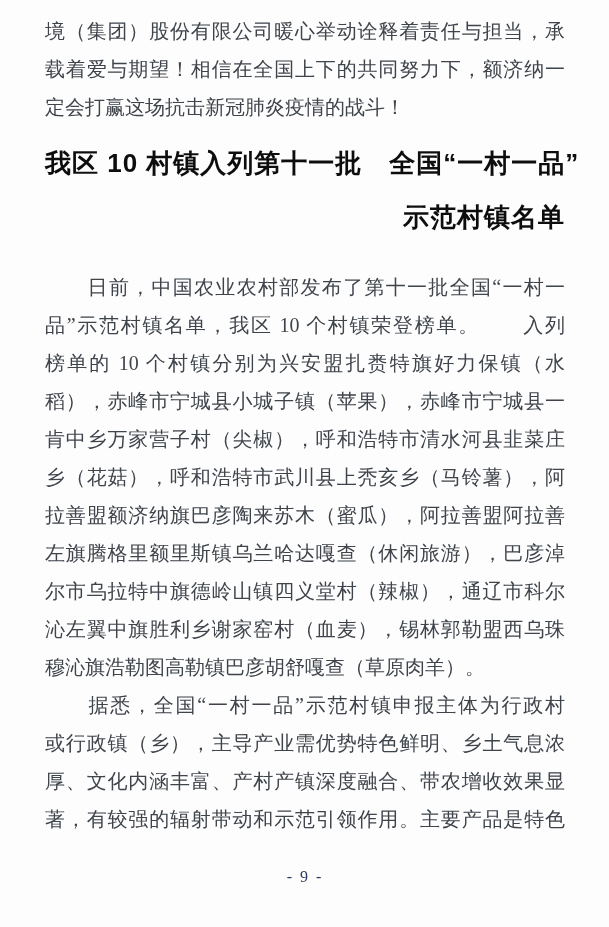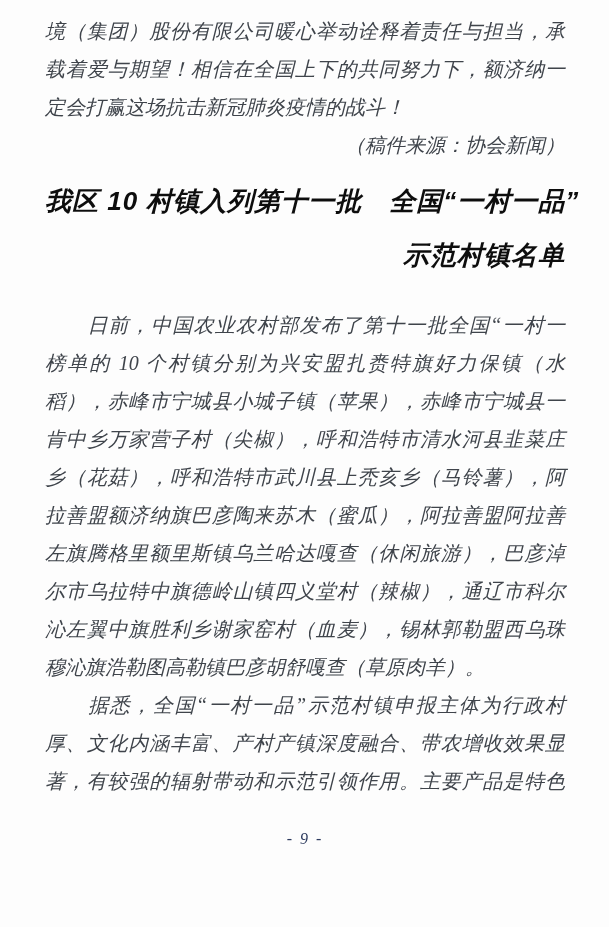--- a/index.html
+++ b/index.html
@@ -7,21 +7,20 @@
     width: 609px; height: 927px;
     background: #fdfdfd;
     font-family: "Liberation Serif", "DejaVu Serif", serif;
     overflow: hidden;
   }
   .page {
     box-sizing: border-box;
     width: 609px; height: 927px;
     padding: 12px 44px 0 45px;
     background: #fdfdfd;
-    font-style: italic;
   }
   .bodytext { font-size: 20px; line-height: 38px; color: #3f444b; }
   .line {
     text-align: justify;
     text-align-last: justify;
     text-justify: distribute;
   }
   .line.flush { text-align: right; text-align-last: left; }
   .line.right { text-align: right; text-align-last: right; }
   .title-block {
@@ -46,42 +45,43 @@
 </style>
 </head>
 <body>
 
 <div class="page">
 
   <div class="bodytext">
     <div class="line">境（集团）股份有限公司暖心举动诠释着责任与担当，承</div>
     <div class="line">载着爱与期望！相信在全国上下的共同努力下，额济纳一</div>
     <div class="line flush">定会打赢这场抗击新冠肺炎疫情的战斗！</div>
-    <div class="line right">（稿件来源：协会新闻）</div>
   </div>
 
   <div class="title-block">
     <div>我区 10 村镇入列第十一批　全国“一村一品”</div>
     <div>示范村镇名单</div>
   </div>
 
   <div class="bodytext para1">
     <div class="line">　　日前，中国农业农村部发布了第十一批全国“一村一</div>
+    <div class="line">品”示范村镇名单，我区 10 个村镇荣登榜单。　　入列</div>
     <div class="line">榜单的 10 个村镇分别为兴安盟扎赉特旗好力保镇（水</div>
     <div class="line">稻），赤峰市宁城县小城子镇（苹果），赤峰市宁城县一</div>
     <div class="line">肯中乡万家营子村（尖椒），呼和浩特市清水河县韭菜庄</div>
     <div class="line">乡（花菇），呼和浩特市武川县上秃亥乡（马铃薯），阿</div>
     <div class="line">拉善盟额济纳旗巴彦陶来苏木（蜜瓜），阿拉善盟阿拉善</div>
     <div class="line">左旗腾格里额里斯镇乌兰哈达嘎查（休闲旅游），巴彦淖</div>
     <div class="line">尔市乌拉特中旗德岭山镇四义堂村（辣椒），通辽市科尔</div>
     <div class="line">沁左翼中旗胜利乡谢家窑村（血麦），锡林郭勒盟西乌珠</div>
     <div class="line flush">穆沁旗浩勒图高勒镇巴彦胡舒嘎查（草原肉羊）。</div>
   </div>
 
   <div class="bodytext">
     <div class="line">　　据悉，全国“一村一品”示范村镇申报主体为行政村</div>
+    <div class="line">或行政镇（乡），主导产业需优势特色鲜明、乡土气息浓</div>
     <div class="line">厚、文化内涵丰富、产村产镇深度融合、带农增收效果显</div>
     <div class="line">著，有较强的辐射带动和示范引领作用。主要产品是特色</div>
   </div>
 
   <div class="footer">- 9 -</div>
 
 </div>
 
 </body></html>

